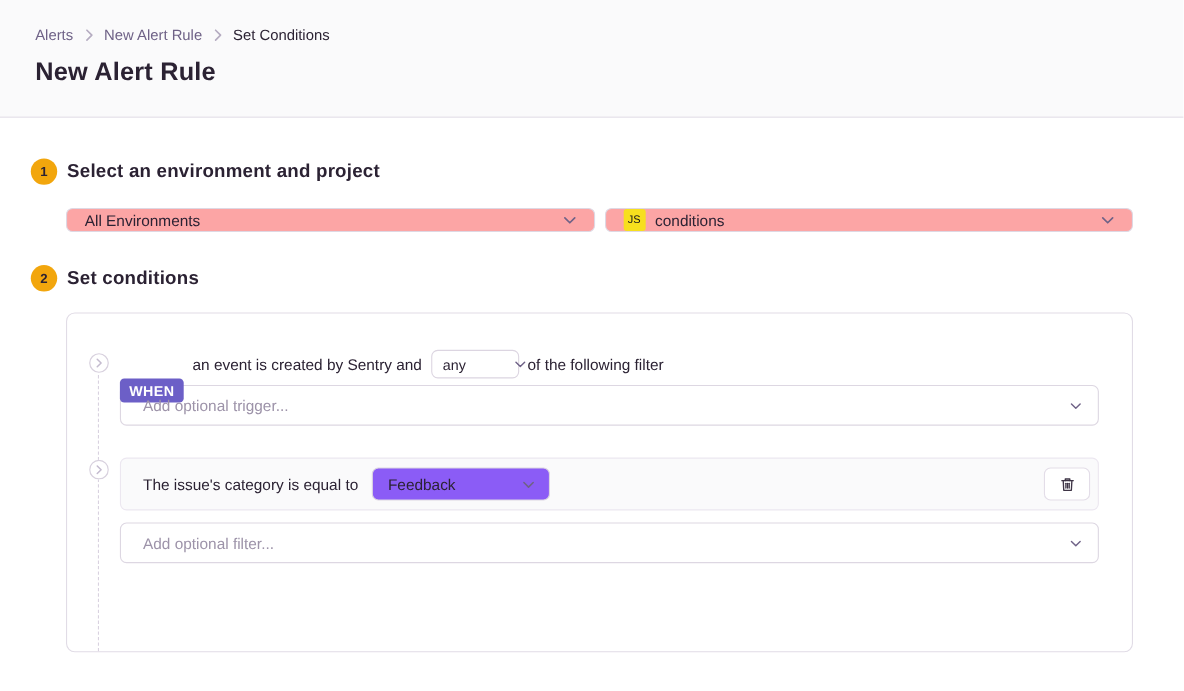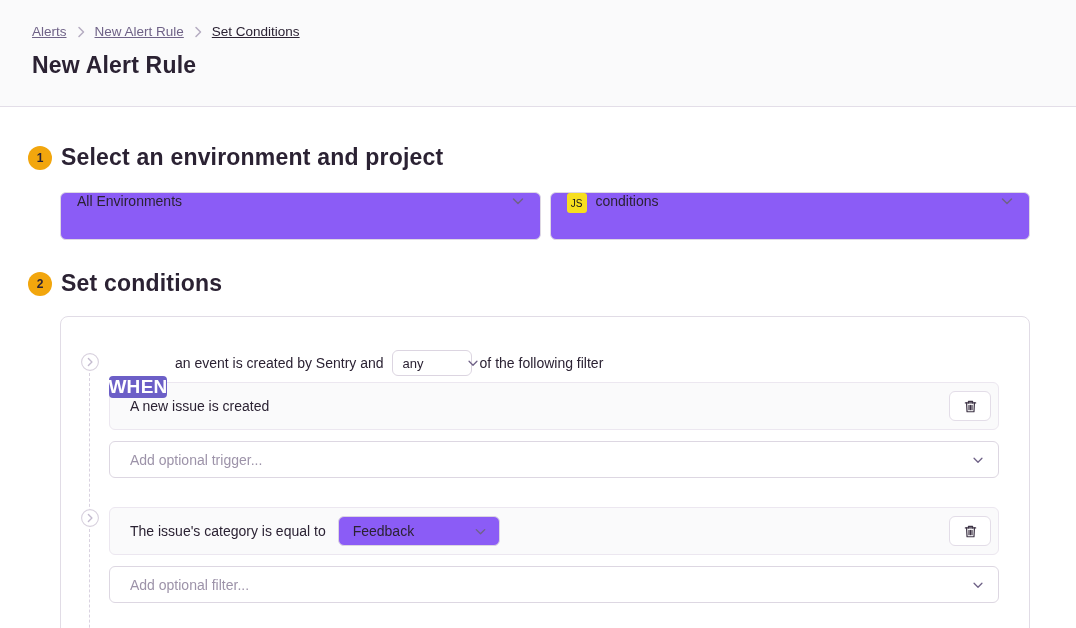--- a/index.html
+++ b/index.html
@@ -3,34 +3,34 @@
 <meta charset="utf-8">
 <style>
   * { margin:0; padding:0; box-sizing:border-box; }
   html,body { width:1076px; height:628px; overflow:hidden; background:#fff;
     font-family:"Liberation Sans", sans-serif; color:#2B2233; }
 
   
   .page-header { height:107px; background:#FAFAFB; border-bottom:1px solid #E3DEE8;
     padding:24px 32px 0 32px; }
   .breadcrumb { display:flex; align-items:center; gap:10px; font-size:13.5px; }
-  .crumb { color:#6F6287; cursor:pointer;text-decoration:underline; }
+  .crumb { color:#6F6287; cursor:pointer; }
   .crumb.current { color:#2B2233; }
   .crumb-sep svg { display:block; }
   .page-title { margin-top:13px; font-size:23px; font-weight:700; color:#2B2233; letter-spacing:.2px; }
 
   
   .section-head { display:flex; align-items:center; gap:9px; margin:37px 0 0 28px; }
   .step-badge { width:24px; height:24px; border-radius:50%; background:#F2A60D; color:#2B2233;
     font-size:12px; font-weight:700; display:flex; align-items:center; justify-content:center; }
-  .section-title { font-size:23px; font-weight:700; color:#2B2233; letter-spacing:.2px; }
+  .section-title { font-size:17px; font-weight:700; color:#2B2233; letter-spacing:.2px; }
 
   .select-row { display:flex; gap:9px; margin:21px 0 0 60px; width:970px; }
-  .select { flex:1; height:48px; background:#8b5cf6; border:1px solid #DED8E3; border-radius:6px;
-    display:flex; padding:0 14px 0 16px; font-size:14px; cursor:pointer; }
+  .select { flex:1; height:22px; background:#fca5a5; border:1px solid #DED8E3; border-radius:6px;
+    display:flex; align-items:center; padding:0 14px 0 16px; font-size:14px; cursor:pointer; }
   .select .grow { flex:1; }
   .chev svg { display:block; }
   .js-badge { width:20px; height:20px; border-radius:3px; background:#F7DF1E; color:#14141B;
     font-size:10px; font-weight:400; display:flex; align-items:center; justify-content:center;
     margin-right:9px; }
 
   
   .card { position:relative; margin:19px 0 0 60px; width:970px; border:1px solid #E1DCE6;
     border-radius:8px; background:#fff; padding:34px 30px 80px 0; }
   .connector { position:absolute; left:28px; top:56px; bottom:0; width:0;
@@ -39,21 +39,21 @@
   .cond-group + .cond-group { margin-top:29px; }
   .rail { width:48px; flex:0 0 48px; position:relative; }
   .rail-circle { position:absolute; left:20px; top:2px; width:18px; height:18px; background:#fff;
     border-radius:50%; z-index:1; }
   .rail-circle svg { display:block; }
   .cond-body { flex:1; min-width:0; }
 
   .sentence { display:flex; align-items:center; gap:8px; height:24px; margin-bottom:7px;
     font-size:14px; color:#2B2233; }
   .kw-badge { width:58px; height:22px; border-radius:4px; background:#6C5FC7; color:#fff;
-    font-size:19px; font-weight:700; display:flex; align-items:center; justify-content:center;
+    font-size:13px; font-weight:700; display:flex; align-items:center; justify-content:center;
     letter-spacing:.3px;margin-top:48px; }
   .mini-select { height:26px; background:#fff; border:1px solid #DCD5E1; border-radius:6px;
     display:inline-flex; align-items:center; justify-content:space-between;
     padding:0 9px 0 10px; font-size:13px; cursor:pointer; }
   .w-any { width:80px;gap:42px; } .w-all { width:75px; }
 
   .cond-row { height:48px; background:#FAFAFB; border:1px solid #ECE7F0; border-radius:6px;
     display:flex; align-items:center; padding:0 7px 0 20px; font-size:14px; margin-bottom:11px; }
   .cond-row .grow { flex:1; }
   .value-select { height:30px; width:162px; background:#8b5cf6; border:1px solid #DCD5E1;
@@ -141,35 +141,20 @@
             <span>any</span>
             <span class="chev">
               <svg width="14" height="14" viewBox="0 0 16 16">
                   <path d="M3.5 6 L8 10.5 L12.5 6" fill="none" stroke="#6F6287" stroke-width="1.5" stroke-linecap="round" stroke-linejoin="round"></path>
                 </svg>
             </span>
           </span>
           <span>of the following filter</span>
         </div>
 
-        <div class="cond-row">
-          <span class="grow">A new issue is created</span>
-          <button class="trash-btn">
-            <span>
-              <svg width="15" height="15" viewBox="0 0 16 16" fill="none" stroke="#3E3446" stroke-width="1.3" stroke-linecap="round" stroke-linejoin="round">
-                  <path d="M2.5 4.2 h11"></path>
-                  <path d="M5.8 4.2 V2.6 h4.4 v1.6"></path>
-                  <path d="M3.8 4.2 l.5 9.4 h7.4 l.5-9.4"></path>
-                  <path d="M6.4 6.8 v4.6"></path>
-                  <path d="M8 6.8 v4.6"></path>
-                  <path d="M9.6 6.8 v4.6"></path>
-                </svg>
-            </span>
-          </button>
-        </div>
 
         <div class="add-select">
           <span>Add optional trigger...</span>
           <span class="chev">
             <svg width="14" height="14" viewBox="0 0 16 16">
                 <path d="M3.5 6 L8 10.5 L12.5 6" fill="none" stroke="#6F6287" stroke-width="1.5" stroke-linecap="round" stroke-linejoin="round"></path>
               </svg>
           </span>
         </div>
       </div>

